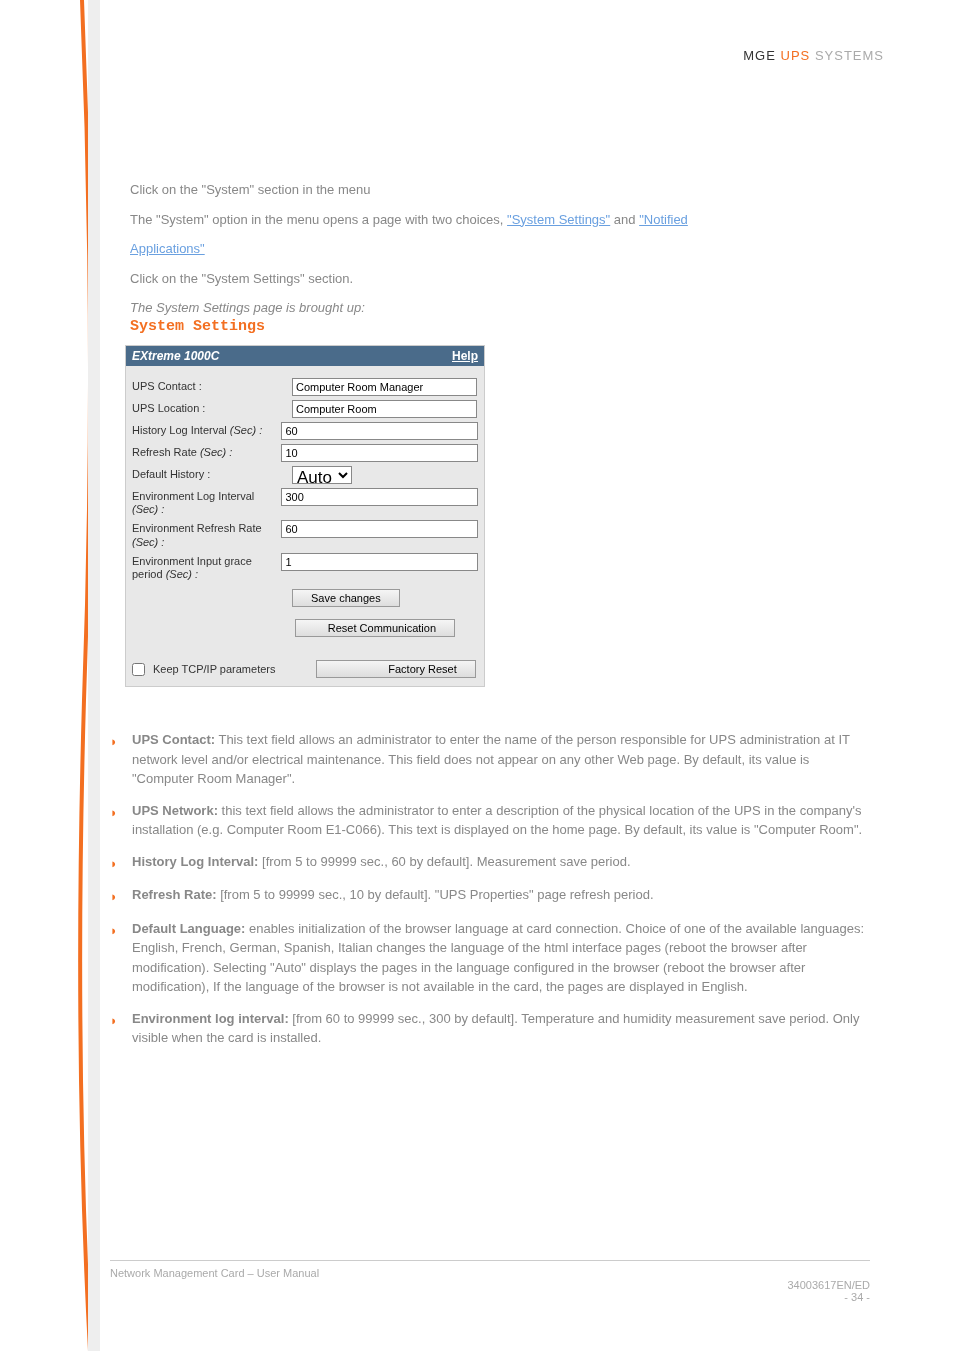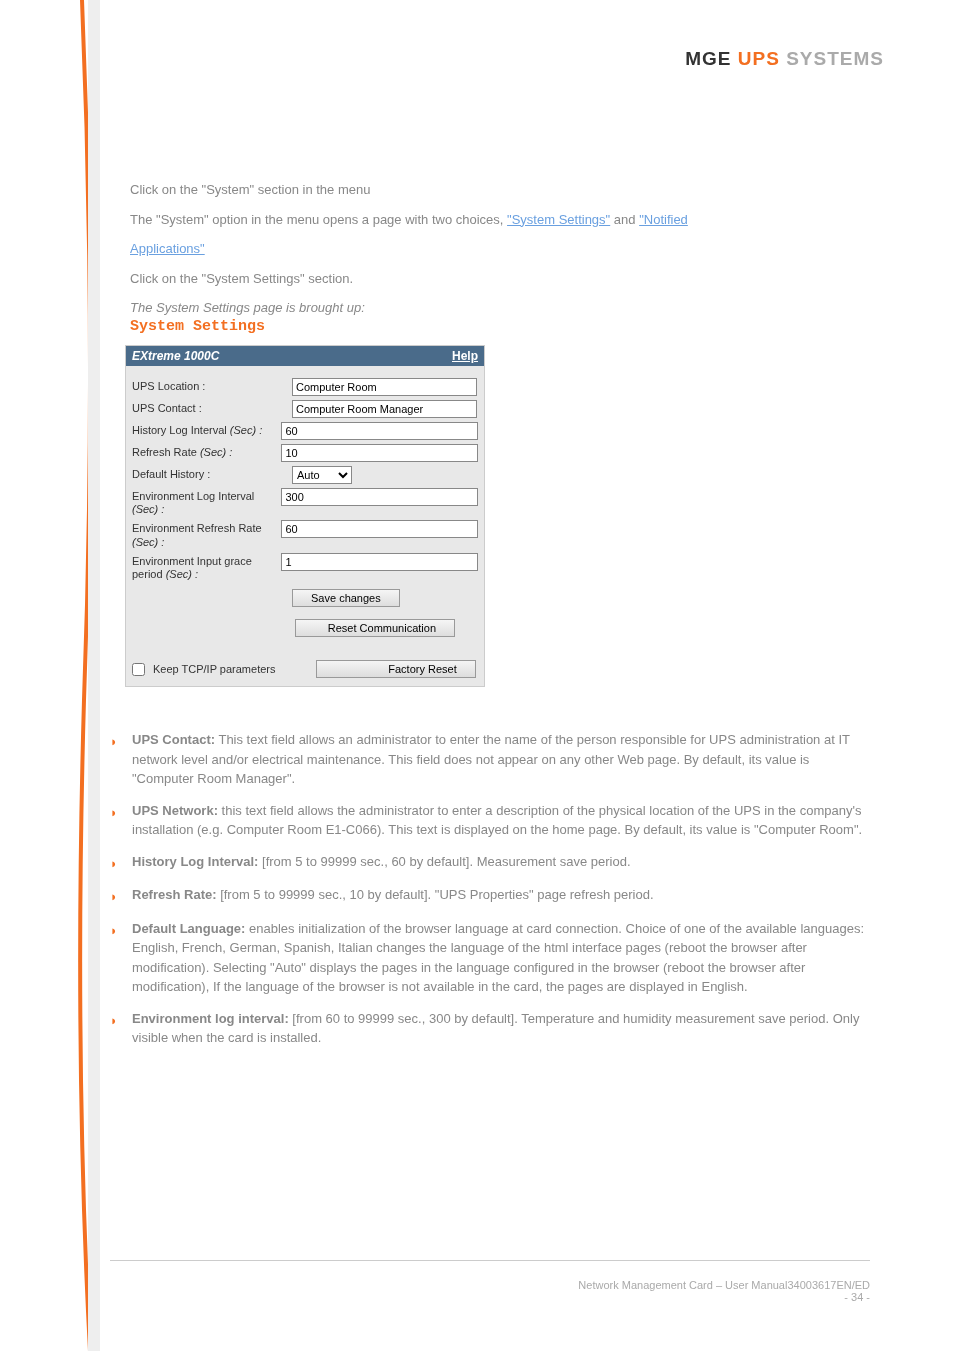--- a/index.html
+++ b/index.html
@@ -22,22 +22,22 @@
     left: 72px;
     top: 0;
     width: 30px;
     height: 1351px;
     pointer-events: none;
   }
   .brand {
     position: absolute;
     right: 70px;
     top: 48px;
-    font-size: 19px;
-    font-weight: bold;
+    font-size: 13px;
+    font-weight: normal;
     letter-spacing: 1px;
     margin-left: 8px;
   }
   .brand .mge { color: #333; }
   .brand .ups { color: #f36f21; }
   .brand .systems { color: #aaa; }
   .upper-text {
     position: absolute;
     left: 130px;
     top: 180px;
@@ -97,21 +97,21 @@
     border: 1px solid #888;
     height: 18px;
     font-size: 11px;
     padding: 1px 3px;
     background: #fff;
   }
   .form-row input.wide { width: 185px; }
   .form-row input.narrow { width: 210px; }
   .form-row select {
     border: 1px solid #888;
-    font-size: 11px;
+    font-size: 17px;
     height: 18px;
     width: 60px;
     background: #fff;
   }
   .btn-row {
     margin: 8px 0 4px 160px;
   }
   .btn-row-center {
     margin: 12px 0 4px 0;
     text-align: center;
@@ -156,25 +156,26 @@
     flex: 0 0 12px;
     margin-top: 2px;
   }
   .bullet .text b { color:#888; font-weight: bold; }
   .footer-line {
     position: absolute;
     left: 110px;
     top: 1260px;
     width: 760px;
     border-top: 1px solid #ccc;
-    padding-top: 18px;
-    display: flex;
-    justify-content: flex-end;
+    padding-top: 6px;
+    display: flex;
+    justify-content: center;
     color: #aaa;
     font-size: 11px;
+    flex-direction: column;
   }
   .footer-line .right { text-align: right; }
 </style>
 </head>
 <body>
 
 <div class="page">
 
   <svg class="sidebar-curve" viewBox="0 0 30 1351" preserveAspectRatio="none">
     <path d="M 10 0 Q 25 350 12 700 Q 2 1050 18 1351" stroke="#f36f21" stroke-width="4" fill="none"></path>
@@ -203,27 +204,27 @@
   <div class="section-title">System Settings</div>
 
   <div class="settings-panel">
     <div class="panel-header">
       <span>EXtreme 1000C</span>
       <span class="help">Help</span>
     </div>
     <div class="panel-body">
 
       <div class="form-row">
+        <label>UPS Contact :</label>
+        <input type="text" class="wide" value="Computer Room Manager" style="">
+      </div>
+
+      <div class="form-row">
         <label>UPS Location :</label>
         <input type="text" class="wide" value="Computer Room" style="">
-      </div>
-
-      <div class="form-row">
-        <label>UPS Contact :</label>
-        <input type="text" class="wide" value="Computer Room Manager" style="">
       </div>
 
       <div class="form-row">
         <label><span>History Log Interval </span><span class="sec">(Sec) :</span></label>
         <input type="text" class="narrow" value="60" style="">
       </div>
 
       <div class="form-row">
         <label><span>Refresh Rate </span><span class="sec">(Sec) :</span></label>
         <input type="text" class="narrow" value="10" style="">

